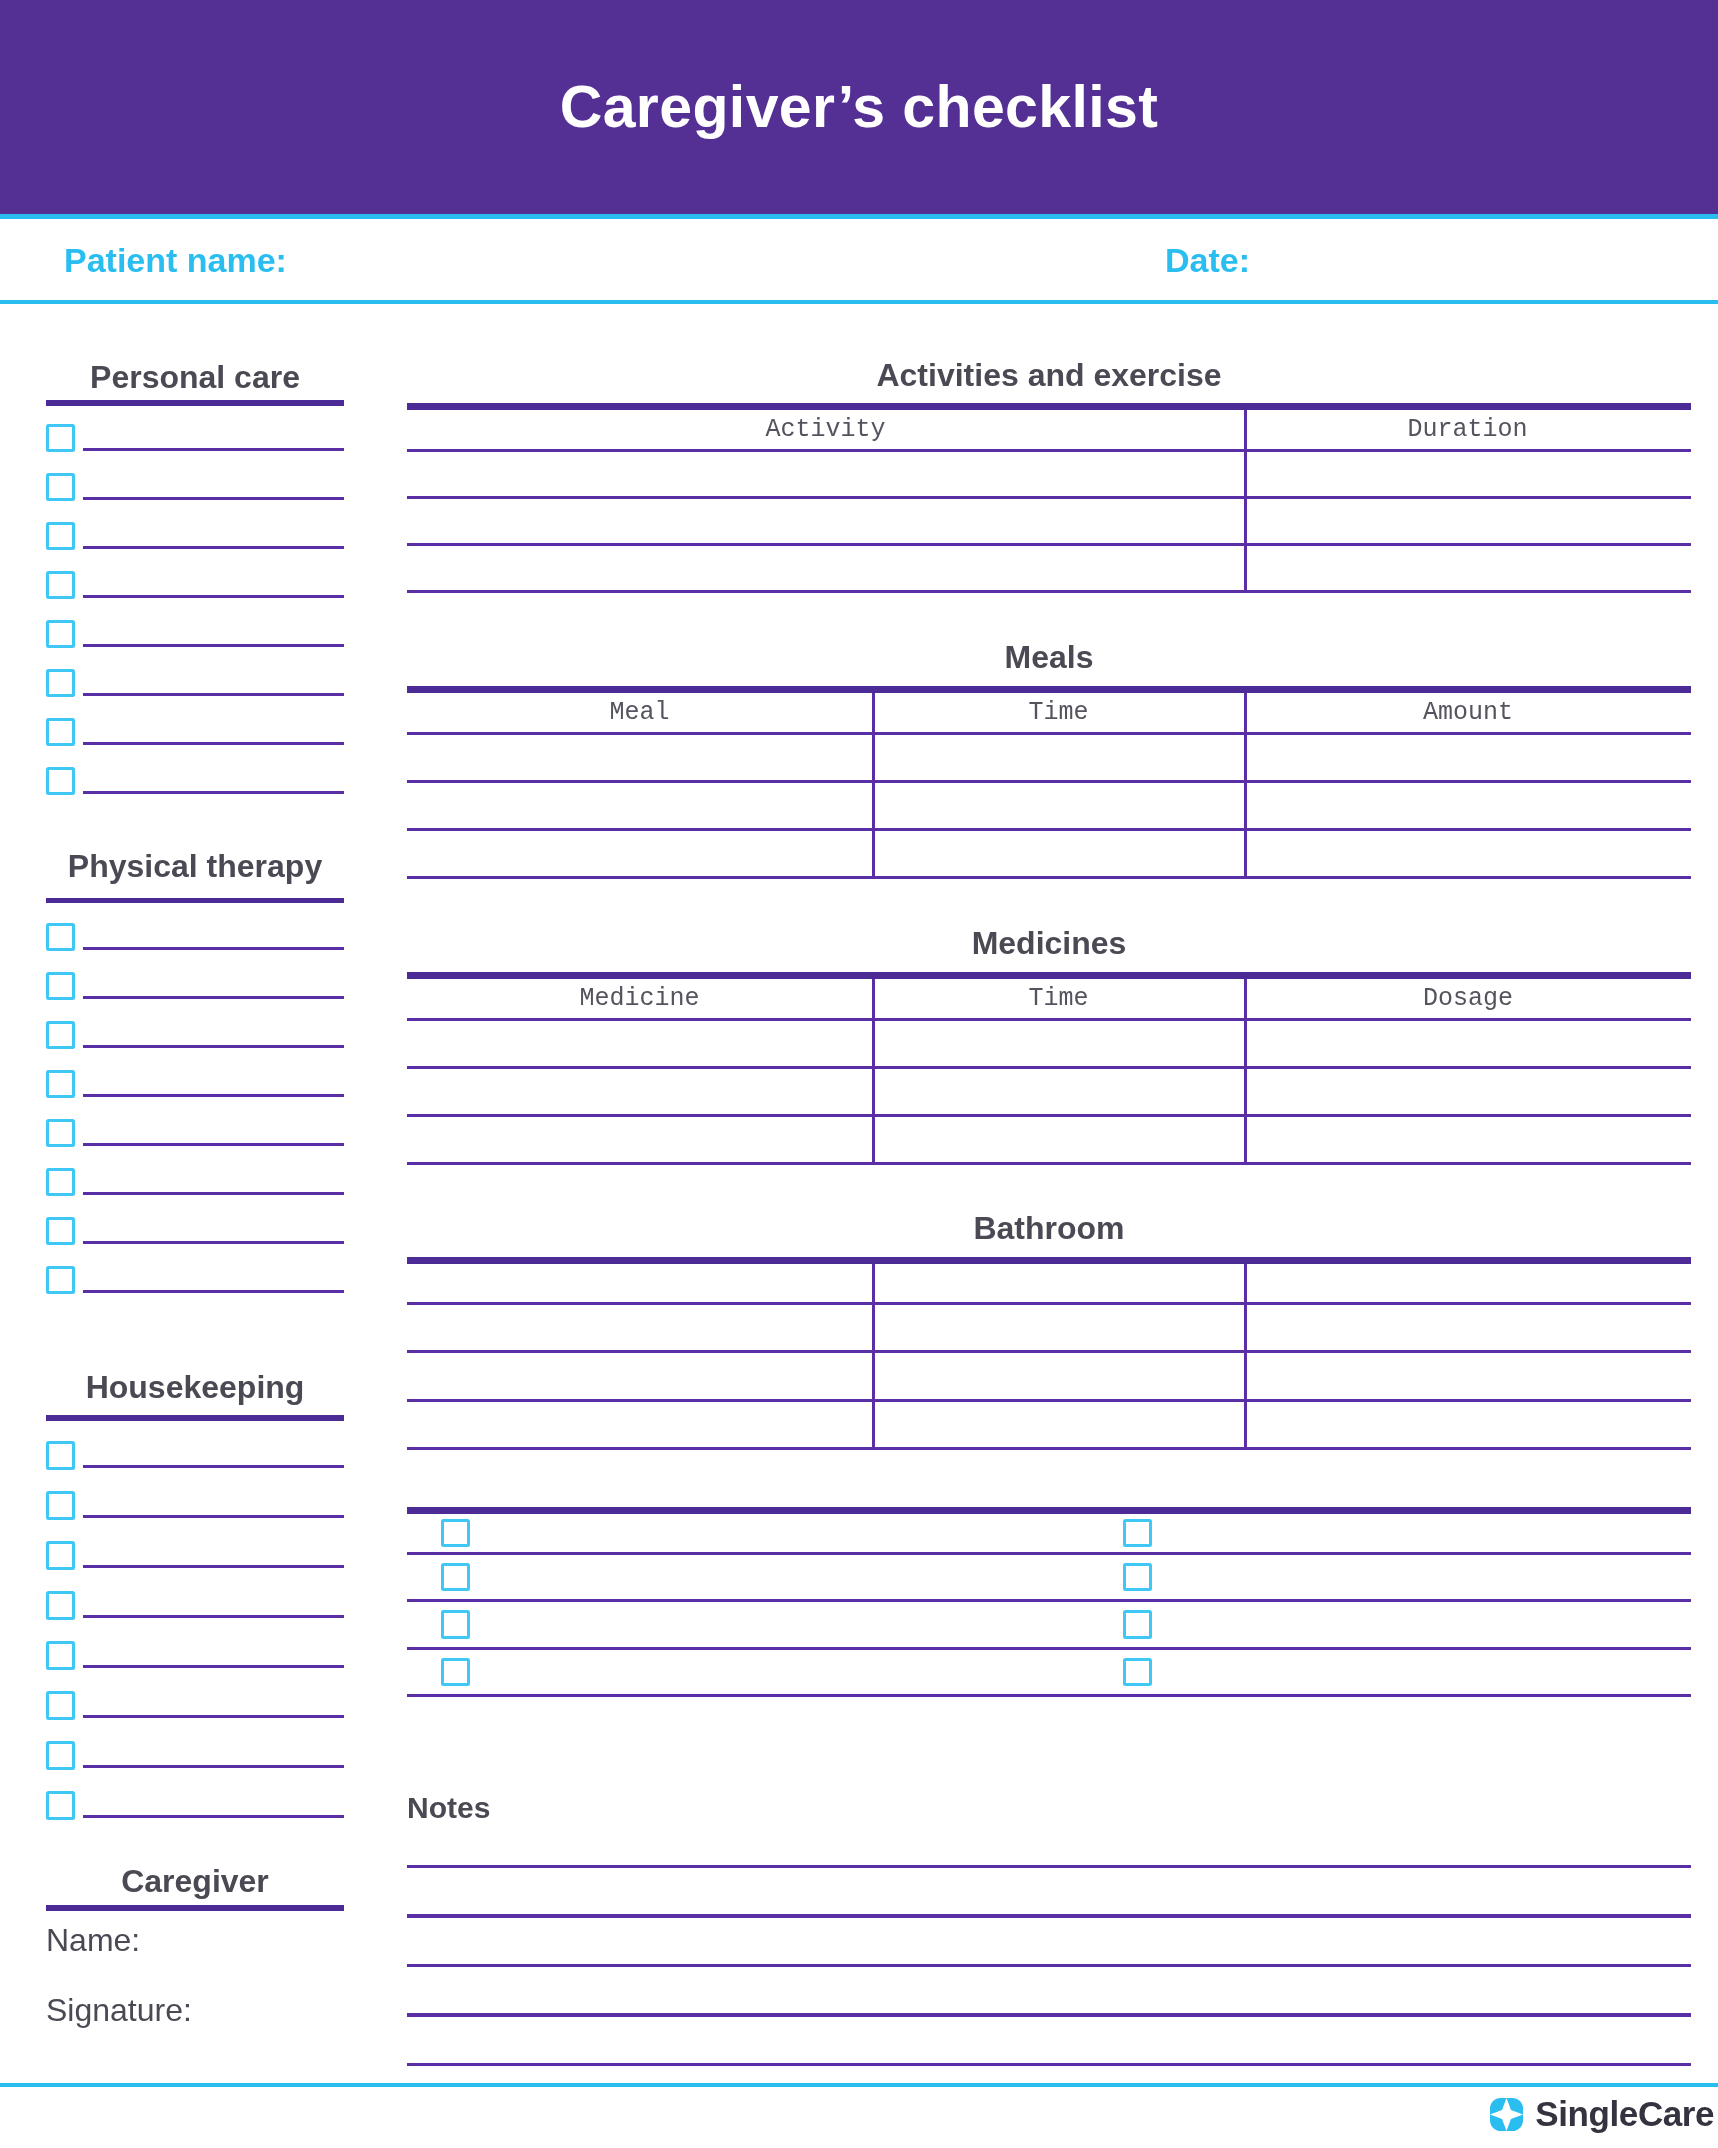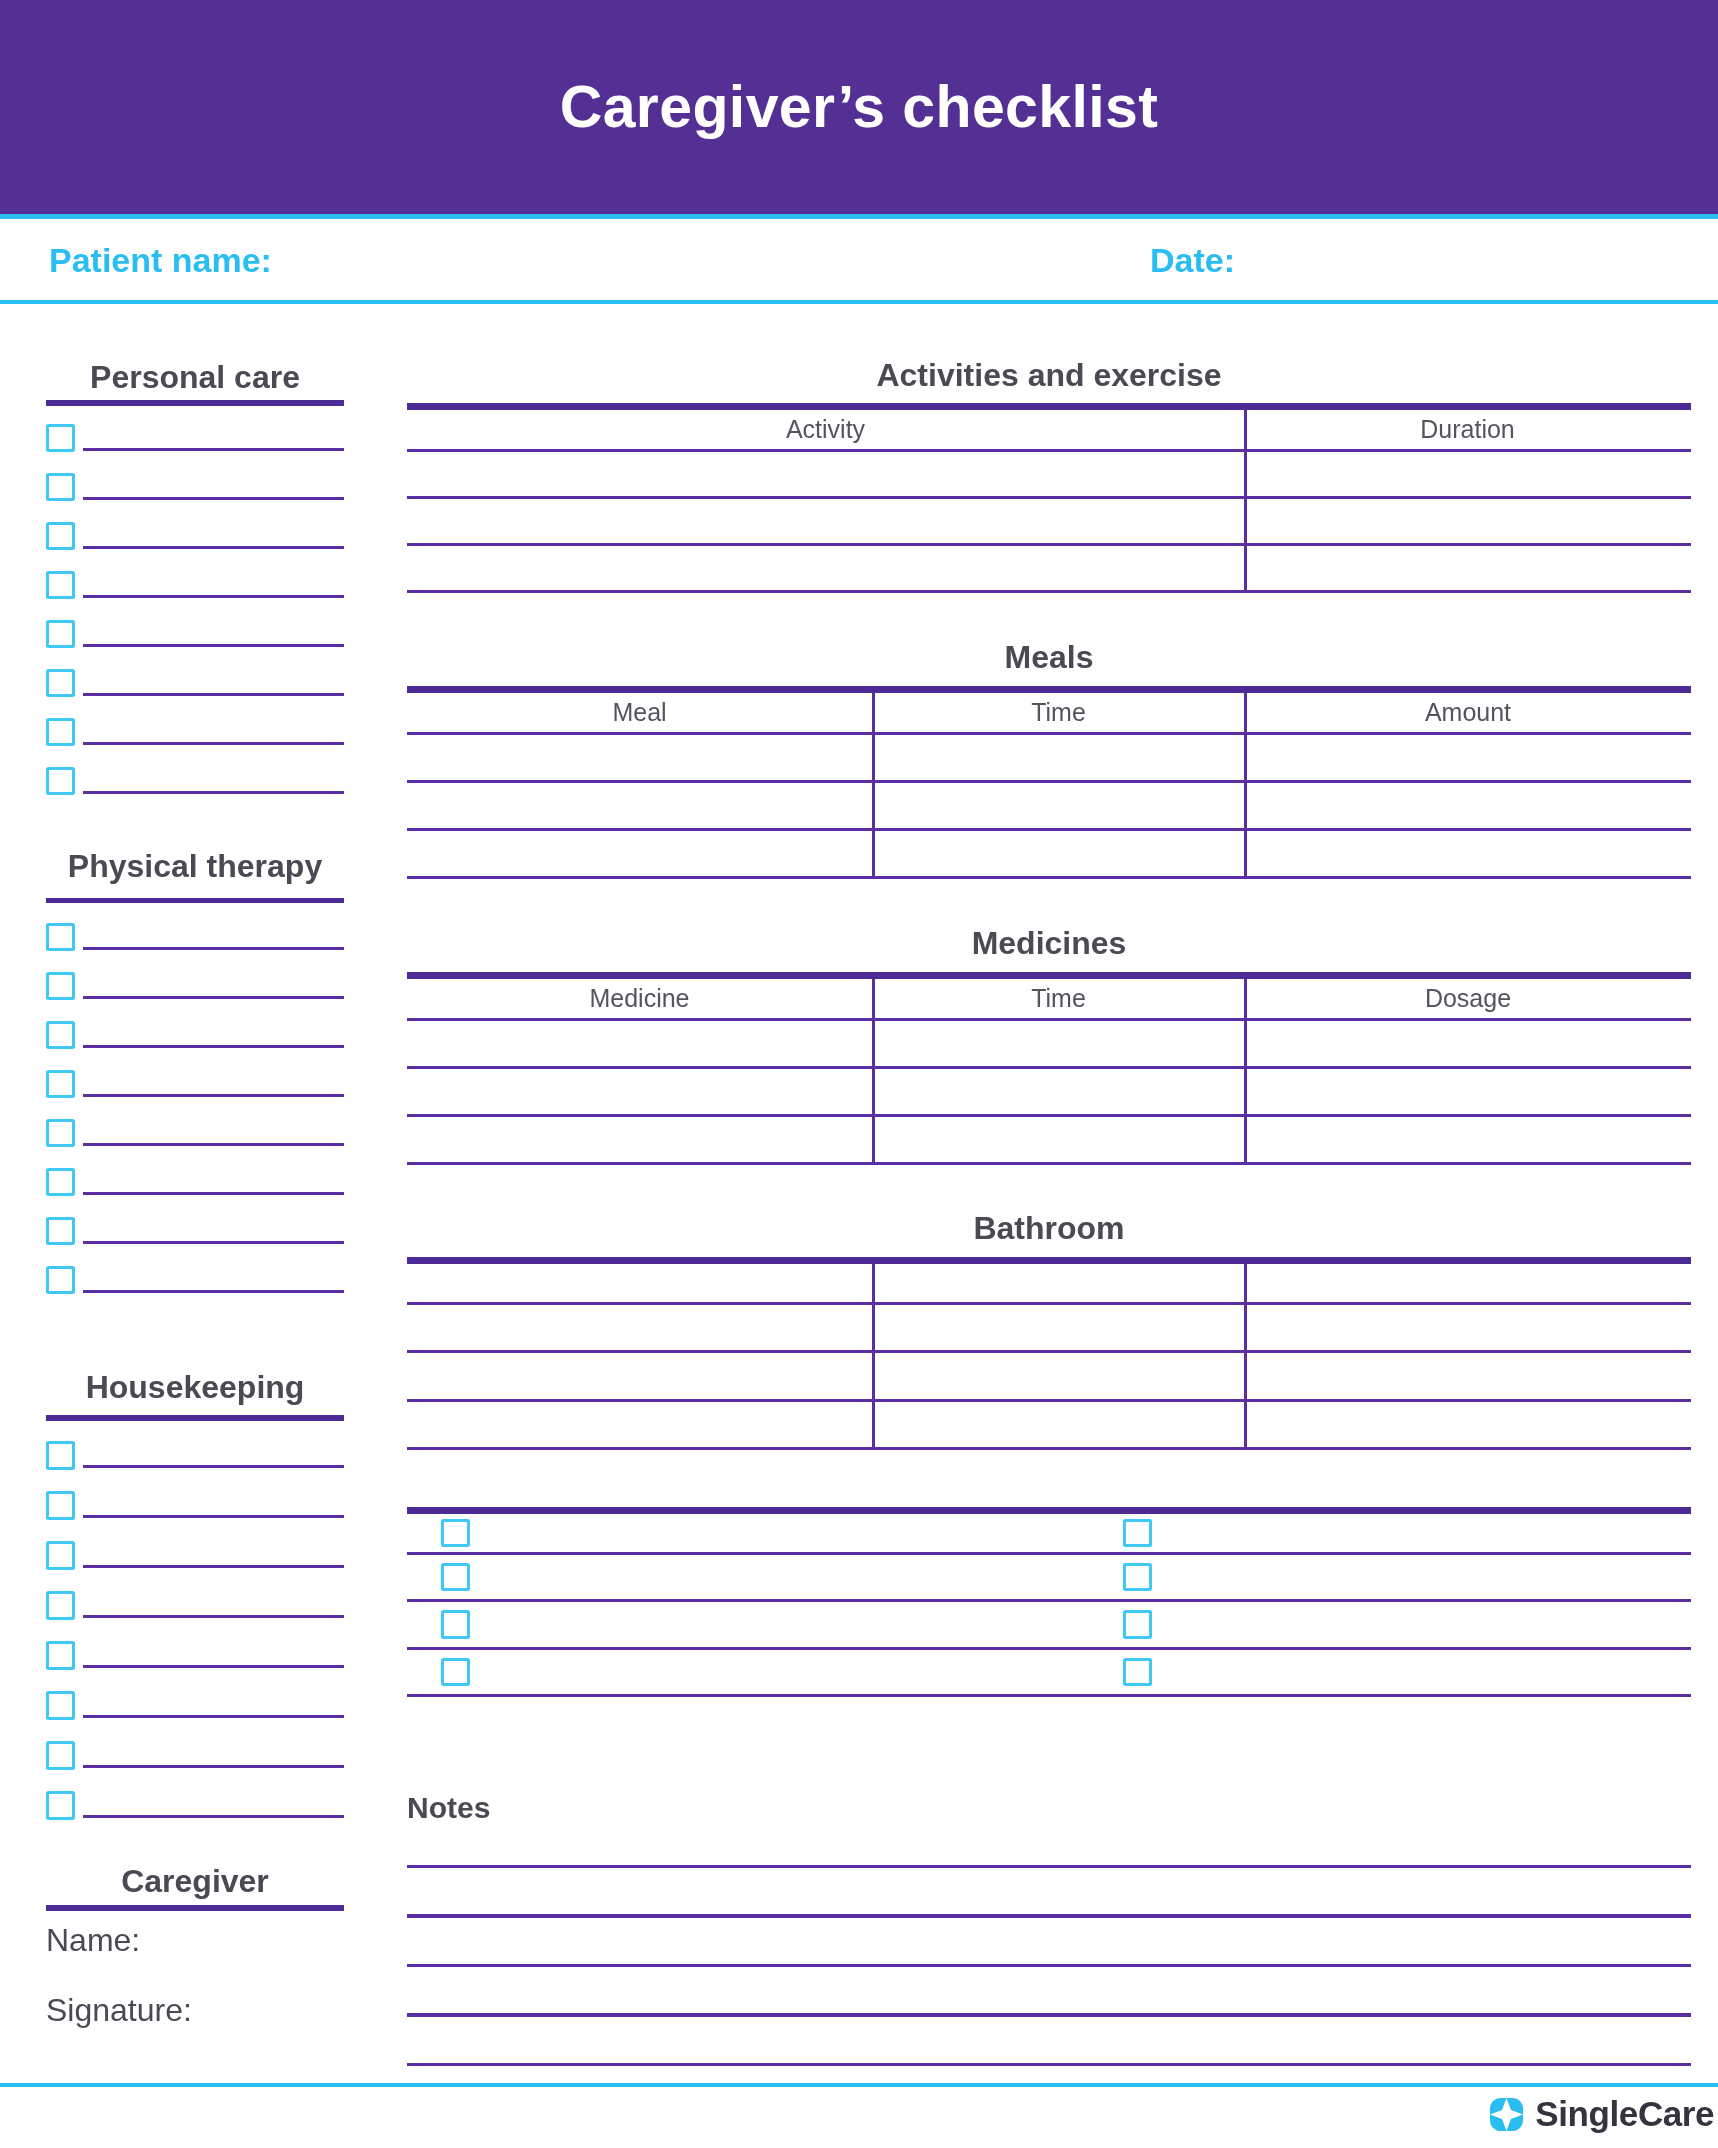--- a/index.html
+++ b/index.html
@@ -22,21 +22,21 @@
        display:flex;align-items:center;justify-content:center;}
   .hdr h1{color:#ffffff;font-size:59px;font-weight:bold;letter-spacing:0.4px;}
   .cyan-line{position:absolute;left:0;width:1718px;background:var(--cyan);}
   .cl-1{top:214px;height:5px;}
   .cl-2{top:300px;height:4.2px;}
   .cl-bottom{top:2083px;height:4.2px;}
 
   
   .patient-row{position:absolute;top:219px;left:0;width:1718px;height:81px;}
   .cy-label{position:absolute;top:50%;transform:translateY(-50%);
-            color:var(--cyan);font-size:34px;font-weight:bold;}
+            color:var(--cyan);font-size:34px;font-weight:bold;margin-left:15px;}
   .pl-name{left:49px;}
   .pl-date{left:1150px;}
 
   
   .side-sec{position:absolute;left:30px;width:314px;}
   .side-sec h2{font-size:32px;font-weight:bold;color:var(--gray);text-align:center;
                height:37px;line-height:37px;padding-left:16px;}
   .side-rule{height:5.9px;width:298px;margin-left:16px;background:var(--purple-bar);}
   .side-items{position:relative;}
   .side-item{position:relative;}
@@ -53,21 +53,21 @@
   .cg-name{margin-top:11px;} .cg-sig{margin-top:33px;}
 
   
   .main-sec{position:absolute;left:407px;width:1284px;}
   .main-title{font-size:32px;font-weight:bold;color:var(--gray);text-align:center;
               height:37px;line-height:37px;}
   .table{position:relative;border-top:7.6px solid var(--purple-bar);margin-top:9.2px;}
   .mt12{margin-top:10px;}
   .thead{display:flex;height:39px;border-bottom:3.4px solid var(--purple-line);}
   .th{display:flex;align-items:center;justify-content:center;
-      font-size:25px;color:var(--gray-light);}
+      font-size:25px;color:var(--gray-light);font-family:Liberation Mono, monospace;}
   .trow{border-bottom:3.4px solid var(--purple-line);}
   .r53{height:44px;} .r54{height:45px;} .r45{height:38px;} .r55{height:46px;}
   .vdiv{position:absolute;top:0;bottom:0;width:2.5px;background:var(--purple-line);}
   .v1{left:465px;} .v2{left:837px;}
   .w-act-1{width:837px;} .w-act-2{flex:1;}
   .w3-1{width:465px;} .w3-2{width:373px;} .w3-3{flex:1;}
 
   
   .srow{position:relative;border-bottom:3.4px solid var(--purple-line);
         display:flex;align-items:center;}

